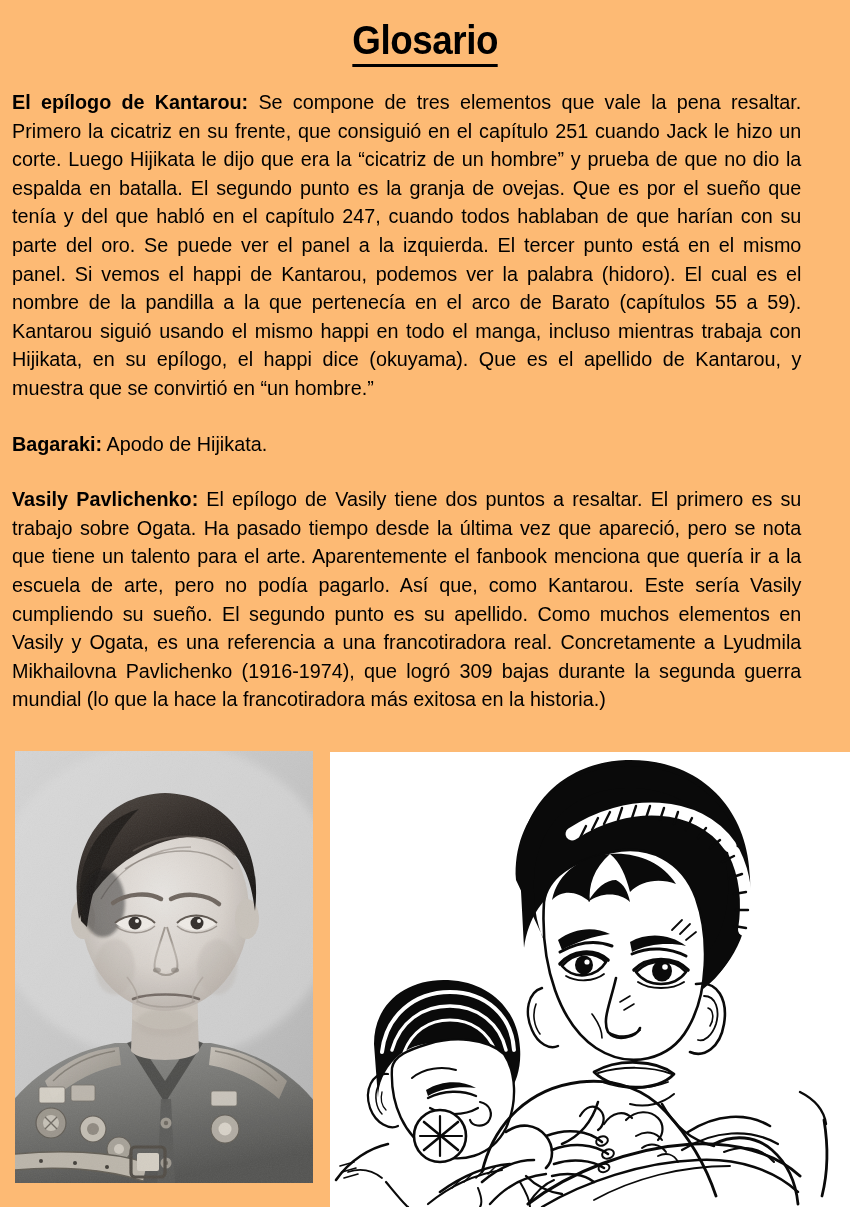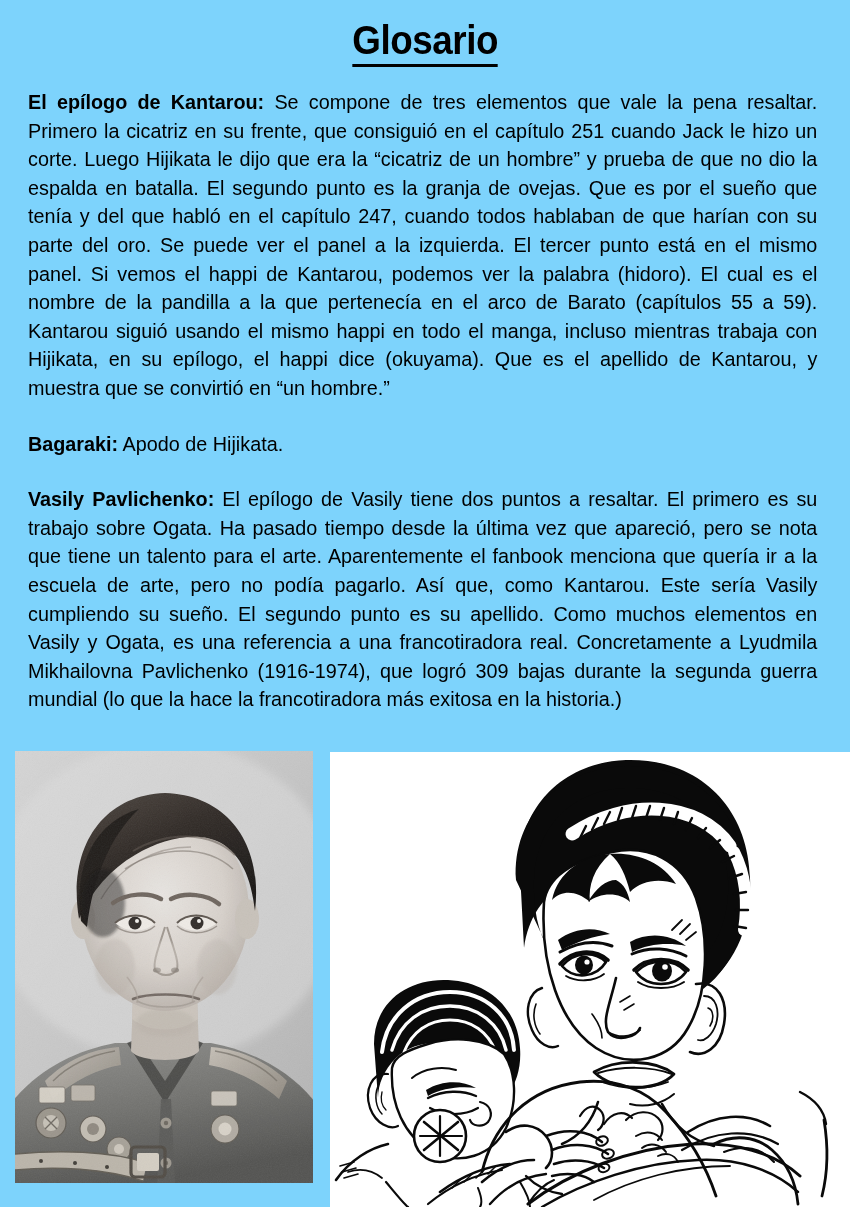--- a/index.html
+++ b/index.html
@@ -13,21 +13,21 @@
     position: relative;
     overflow: hidden;
     font-family: "Liberation Sans", sans-serif;
     color: #000000;
   }
 
   .page {
     position: relative;
     width: 850px;
     height: 1207px;
-    background: #7dd3fc;
+    background: #fdba74;
   }
 
   
   .title-wrap {
     position: absolute;
     left: 0;
     top: 18px;
     width: 850px;
     text-align: center;
   }
@@ -39,21 +39,21 @@
     line-height: 44px;
     border-bottom: 3px solid #000;
     padding-bottom: 2px;
     transform: scaleX(0.92);
     transform-origin: center;
   }
 
   
   .body-col {
     position: absolute;
-    left: 28px;
+    left: 12px;
     top: 88px;
     width: 818px;
   }
   .para {
     font-size: 20.5px;
     line-height: 28.6px;
     text-align: justify;
     text-justify: inter-word;
     margin: 0 0 27px 0;
     transform: scaleX(0.965);

